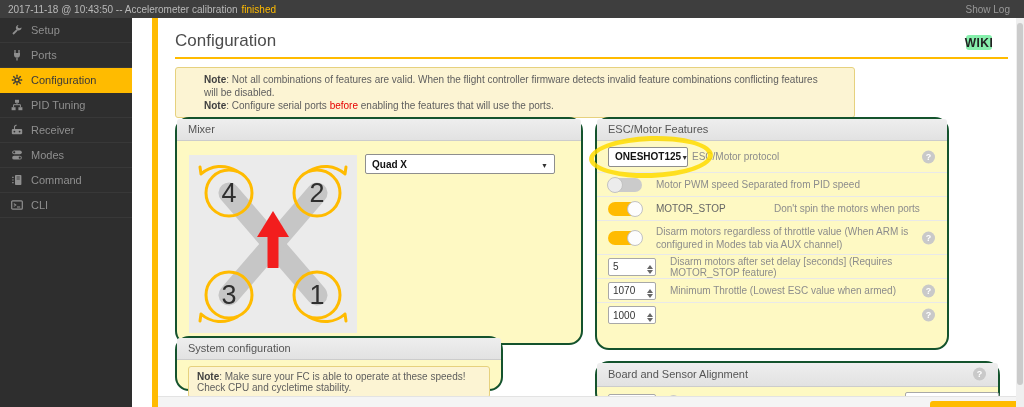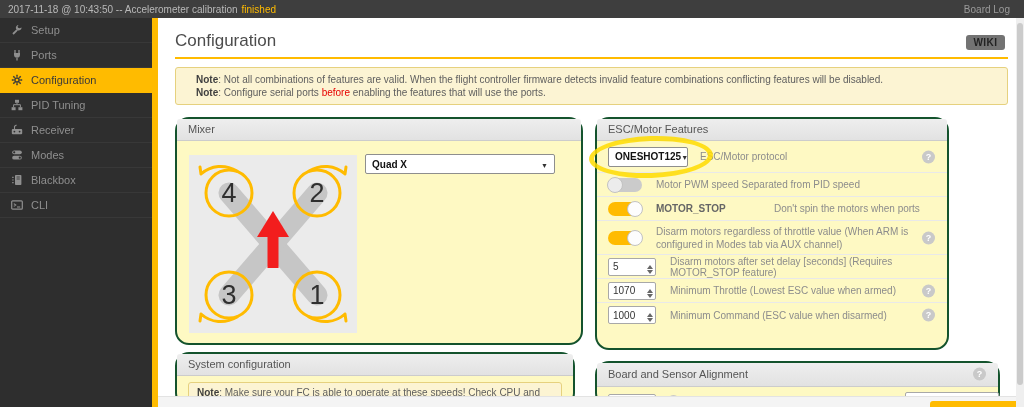--- a/index.html
+++ b/index.html
@@ -7,39 +7,39 @@
   #app{position:relative;width:1024px;height:407px;background:#fff;overflow:hidden}
 
   
   .topbar{position:absolute;left:0;top:0;width:1024px;height:18px;background:#3e3e3e;
           color:#b9b9b9;font-size:10px;display:flex;align-items:center;
           justify-content:space-between;padding:0 14px 0 8px;z-index:9}
   .log-status{color:#ffbb00;margin-left:4px}
   .showlog{color:#9a9a9a;cursor:pointer}
 
   
-  .sidebar{position:absolute;left:0;top:18px;width:152px;height:389px;background:#2e2e2e;z-index:2}
+  .sidebar{position:absolute;left:0;top:18px;width:132px;height:389px;background:#2e2e2e;z-index:2}
   .side-item{height:25px;display:flex;align-items:center;padding-left:10px;color:#8f8f8f;
              font-size:11px;border-bottom:1px solid #383838;cursor:pointer;white-space:nowrap}
   .side-item .sicon{width:14px;height:12px;margin-right:7px;display:flex;align-items:center;
                     justify-content:center;color:#8f8f8f;flex:none}
   .side-item.active{background:#ffbb00;color:#3a3a3a;border-bottom-color:#ffbb00}
   .side-item.active .sicon{color:#3a3a3a}
   .accent-stripe{position:absolute;left:152px;top:18px;width:6px;height:389px;background:#ffbb00;z-index:2}
 
   
   .page-title{position:absolute;left:175px;top:31px;font-size:17px;color:#4c4c4c}
   .title-rule{position:absolute;left:175px;top:57px;width:833px;border-top:2px solid #ffbb00}
-  .wiki-btn{position:absolute;left:966px;top:35px;width:39px;height:15px;background:#737373;
-            border-radius:3px;font-size:10px;font-weight:bold;color:#222;display:flex;
+  .wiki-btn{position:absolute;left:966px;top:35px;width:26px;height:15px;background:#86efac;
+            border-radius:3px;font-size:12px;font-weight:bold;color:#222;display:flex;
             align-items:center;justify-content:center;letter-spacing:.5px;cursor:pointer}
 
   
-  .notice{position:absolute;left:175px;top:67px;width:833px;background:#fcf4d3;
-          border:1px solid #e6d17e;border-radius:3px;padding:5px 20px;font-size:10px;
+  .notice{position:absolute;left:175px;top:67px;width:680px;background:#fcf4d3;
+          border:1px solid #e6d17e;border-radius:3px;padding:5px 28px;font-size:10px;
           color:#5e5e5e;line-height:13px}
   .notice b{color:#3f3f3f}
   .red{color:#e60000}
 
   
   .panel{position:absolute;background:#fef9c3;border:2px solid #14532d;border-radius:14px}
   .panel-h{height:22px;background:linear-gradient(#eeeeee,#e2e2e2);border-bottom:1px solid #ccc;
            font-size:11px;color:#555;line-height:21px;padding-left:11px;
            border-radius:3px 3px 0 0;position:relative}
 
@@ -50,48 +50,48 @@
        font-weight:bold;color:#111;display:flex;align-items:center;justify-content:space-between;
        padding:0 6px;cursor:pointer}
   .caret::before{content:"\25BC";font-size:7px;color:#333}
   #mixer .sel{position:absolute;left:188px;top:35px;width:190px}
 
   #esc{left:595px;top:117px;width:354px;height:233px}
   .row{position:relative;display:flex;align-items:center;border-bottom:1px solid #e9e9e9;
        padding-left:11px;font-size:10px;color:#8c8c8c}
   .row:last-child{border-bottom:none}
   .h32{height:32px}.h24{height:24px}.h34{height:34px}
-  #esc .sel{width:80px;min-width:80px;margin-right:12px}
+  #esc .sel{width:80px;min-width:80px;margin-right:4px}
 
   .toggle{width:34px;min-width:34px;height:14px;border-radius:8px;position:relative;
           margin-right:14px;cursor:pointer}
   .toggle.on{background:#ffbb00}
   .toggle.off{background:#cbcbcb}
   .toggle i{position:absolute;top:-1px;width:16px;height:16px;background:#fdfdfd;
             border:1px solid #c2c2c2;border-radius:50%}
   .toggle.on i{right:-1px}
   .toggle.off i{left:-1px;background:#ececec}
 
-  .bold-name{font-weight:bold;color:#666;width:118px;min-width:118px}
+  .bold-name{font-weight:normal;color:#666;width:118px;min-width:118px}
   .lblwrap{width:332px;line-height:13px}
 
   .numwrap{position:relative;margin-right:14px}
   .numwrap input{width:48px;height:18px;border:1px solid #a8a8a8;border-radius:2px;font-size:10px;
                  padding:0 14px 0 4px;color:#333;font-family:"Liberation Sans",sans-serif}
   .spin{position:absolute;right:3px;top:4px;display:flex;flex-direction:column;gap:1px;cursor:pointer}
   .spin::before{content:"";width:0;height:0;border:3px solid transparent;border-bottom:4px solid #666}
   .spin::after{content:"";width:0;height:0;border:3px solid transparent;border-top:4px solid #666}
 
   .help{position:absolute;right:12px;top:50%;transform:translateY(-50%);width:13px;height:13px;
         border-radius:50%;background:#c9c9c9;color:#fff;font-size:9px;font-weight:bold;
         text-align:center;line-height:13px;cursor:pointer}
   .help::before{content:"?"}
   .help.inhead{top:11px}
 
-  #system{left:175px;top:352px;width:400px;height:55px}
+  #system{left:175px;top:336px;width:328px;height:55px}
   .sysnote{position:absolute;left:11px;top:28px;right:11px;background:#fcf4d3;
            border:1px solid #e6d17e;border-radius:3px;padding:4px 8px;font-size:10px;color:#5e5e5e}
   .sysnote b{color:#3f3f3f}
 
   #board{left:595px;top:361px;width:405px;height:46px}
   #board .panel-h{height:24px;line-height:23px}
   .b-num{position:absolute;left:11px;top:31px;width:48px;height:16px;border:1px solid #a8a8a8;
          border-radius:2px;background:#fff}
   .b-circle{position:absolute;left:70px;top:32px;width:13px;height:13px;border-radius:50%;background:#c9c9c9}
   .b-sel{position:absolute;left:308px;top:29px;width:94px;height:18px;border:1px solid #a8a8a8;
@@ -111,21 +111,21 @@
 </style>
 </head>
 <body>
 
 <div id="app">
 
   <div class="topbar">
     <div>
       <span>2017-11-18 @ 10:43:50 -- Accelerometer calibration</span><span class="log-status">finished</span>
     </div>
-    <span class="showlog">Board Log</span>
+    <span class="showlog">Show Log</span>
   </div>
 
   <div class="sidebar">
     <div class="side-item">
       <span class="sicon">
           <svg width="12" height="12" viewBox="0 0 12 12">
             <path d="M2 10 L6.2 5.8" stroke="currentColor" stroke-width="1.8" fill="none"></path>
             <path d="M10.6 3.6a2.9 2.9 0 0 1-4.2 2.6L5 4.8A2.9 2.9 0 0 1 7.6 0.9l-1 1.3.4 1.6 1.6.4z" fill="currentColor"></path>
           </svg>
         </span>
@@ -184,21 +184,21 @@
       <span>Modes</span>
     </div>
     <div class="side-item">
       <span class="sicon">
           <svg width="12" height="12" viewBox="0 0 12 12">
             <path d="M1.2 3.4h1.4M1.2 6h1.4M1.2 8.6h1.4" stroke="currentColor" stroke-width="1.2"></path>
             <rect x="4" y="1" width="6.4" height="10" rx="0.8" fill="currentColor"></rect>
             <path d="M5.6 3h3.2M5.6 5h3.2" stroke="#2e2e2e" stroke-width="0.8"></path>
           </svg>
         </span>
-      <span>Blackbox</span>
+      <span>Command</span>
     </div>
     <div class="side-item">
       <span class="sicon">
           <svg width="12" height="12" viewBox="0 0 12 12">
             <rect x="0.7" y="1.8" width="10.6" height="8.4" rx="1" fill="none" stroke="currentColor" stroke-width="1.2"></rect>
             <path d="M2.8 4.6 4.8 6 2.8 7.4" fill="none" stroke="currentColor" stroke-width="1.1"></path>
             <path d="M6 8h3.2" stroke="currentColor" stroke-width="1.1"></path>
           </svg>
         </span>
       <span>CLI</span>
@@ -289,21 +289,20 @@
 
     <div class="row h24">
       <span class="numwrap"><input type="text" readonly="" value="1070" style=""><span class="spin"></span></span>
       <span>Minimum Throttle (Lowest ESC value when armed)</span>
       <span class="help"></span>
     </div>
 
 
     <div class="row h24">
       <span class="numwrap"><input type="text" readonly="" value="1000" style=""><span class="spin"></span></span>
-      <span>Minimum Command (ESC value when disarmed)</span>
       <span class="help"></span>
     </div>
   </div>
 
   <div class="highlight-ellipse"></div>
 
   <div class="panel" id="system">
     <div class="panel-h">System configuration</div>
     <div class="sysnote">
       <b>Note</b><span>: Make sure your FC is able to operate at these speeds! Check CPU and cycletime stability.</span>

